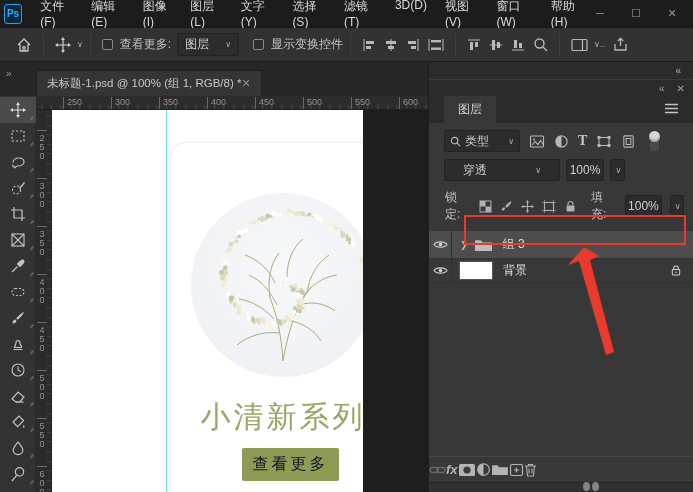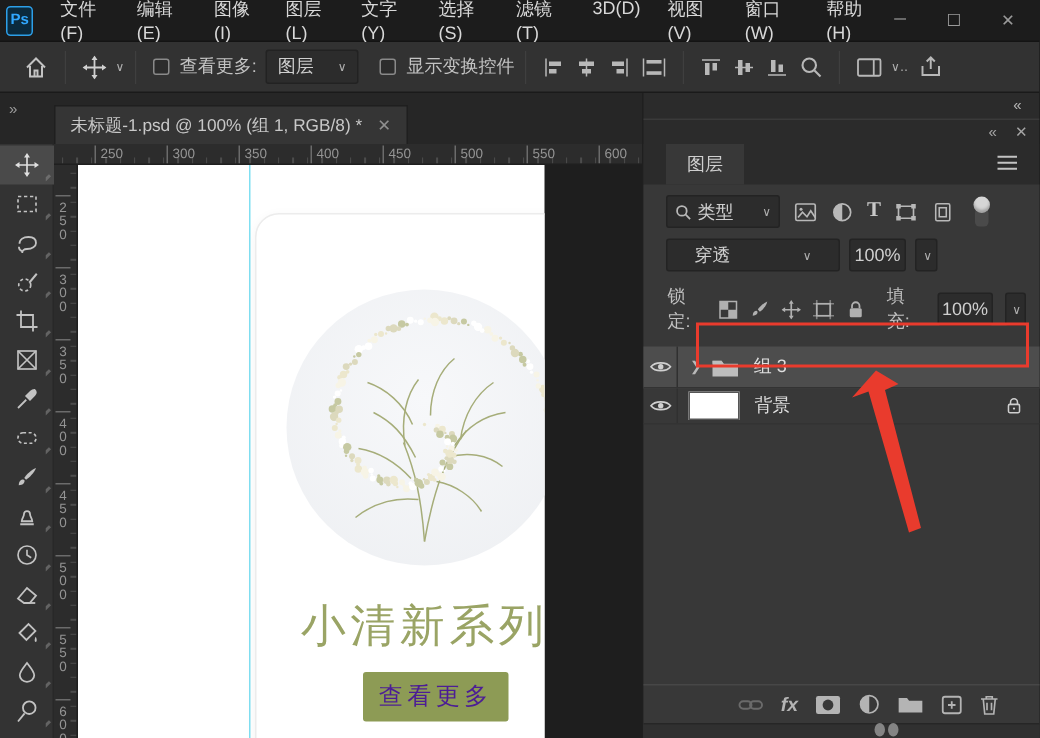--- a/index.html
+++ b/index.html
@@ -26,21 +26,21 @@
   .chev { font-size:8px; color:#b0b0b0; margin-left:2px; }
   .checkbox { width:11px; height:11px; border:1px solid #8a8a8a; border-radius:2px; margin:0 5px 0 4px; background:#2c2c2c; }
   .dropbox { display:flex; align-items:center; gap:14px; background:#2c2c2c; border:1px solid #222;
     border-radius:2px; padding:2px 7px; margin-left:6px; color:#cfcfcf; }
   .ob-label { margin-left:2px; }
 
   
   .tabbar { position:absolute; left:0; top:62px; width:428px; height:34px; background:#262626; }
   .tool-collapse { position:absolute; left:6px; top:6px; color:#9a9a9a; font-size:10px; letter-spacing:-1px; }
   .doc-tab { position:absolute; left:36px; top:8px; height:26px; background:#353535; border:1px solid #1f1f1f;
-    border-bottom:none; display:flex; align-items:center; padding:0 10px; gap:10px; }
+    border-bottom:none; display:flex; align-items:center; padding:0 10px; }
   .doc-tab .t { color:#c8c8c8; font-size:11.5px; white-space:nowrap; }
   .doc-tab .x { color:#8f8f8f; font-size:11px; }
 
   
   .toolbar { position:absolute; left:0; top:96px; width:36px; height:396px; background:#333;
     border-right:1px solid #282828; }
   .toolbar ul { list-style:none; padding-top:1px; }
   .toolbar li { width:36px; height:26px; display:flex; align-items:center; justify-content:center; position:relative; }
   .toolbar li.sel { background:#4a4a4a; }
   .toolbar li::after { content:""; position:absolute; right:3px; bottom:3px; width:3px; height:3px;
@@ -65,21 +65,21 @@
   
   .canvas { position:absolute; left:52px; top:110px; width:311px; height:382px; background:#fff; overflow:hidden; }
   .guide { position:absolute; left:114px; top:0; width:1px; height:382px; background:#7fdff2; }
   .card { position:absolute; left:118px; top:32px; width:224px; height:360px; background:#fff;
     border:1px solid #ececec; border-radius:16px 16px 0 0; box-shadow:0 2px 8px rgba(0,0,0,.05); }
   .photo-circle { position:absolute; left:20px; top:50px; width:184px; height:184px; border-radius:50%;
     background:radial-gradient(circle at 50% 40%, #f7f8fa, #edeff2); overflow:hidden; }
   .card-title { position:absolute; left:0; top:254px; width:224px; text-align:center; font-size:30px;
     letter-spacing:3px; color:#9aa465; }
   .card-btn { position:absolute; left:71px; top:305px; width:97px; height:33px; background:#8d9b55;
-    border:none; border-radius:2px; color:#4c1d95; font-size:16px; letter-spacing:3px;
+    border:none; border-radius:2px; color:#0f172a; font-size:16px; letter-spacing:3px;
     display:flex; align-items:center; justify-content:center; }
 
   
   .dock { position:absolute; left:428px; top:62px; width:265px; height:430px; background:#2b2b2b;
     border-left:1px solid #1f1f1f; }
   .dock-head { height:18px; display:flex; justify-content:flex-end; align-items:center; padding-right:12px;
     color:#b5b5b5; font-size:10px; border-bottom:1px solid #3a3a3a; }
   .group-head { height:16px; display:flex; justify-content:flex-end; align-items:center; gap:12px;
     padding-right:8px; color:#a5a5a5; font-size:10px; }
   .tabrow { height:27px; background:#2b2b2b; position:relative; }
@@ -111,21 +111,21 @@
   .layers { margin-top:8px; }
   .layer { display:flex; align-items:center; height:28px; border-bottom:1px solid #333; position:relative; }
   .layer.sel { background:#4d4d4d; }
   .eye-cell { width:23px; display:flex; justify-content:center; align-items:center; align-self:stretch;
     border-right:1px solid #303030; }
   .tri { color:#b9b9b9; font-size:9px; margin:0 6px 0 8px; }
   .lname { margin-left:10px; color:#dedede; }
   .thumb { width:34px; height:19px; background:#fff; border:1px solid #555; margin-left:7px; }
   .layer .lock-r { margin-left:auto; margin-right:12px; }
   .panel-foot { position:absolute; left:0; bottom:10px; width:265px; height:26px; border-top:1px solid #474747;
-    display:flex; align-items:center; justify-content:flex-end; gap:11px; padding-right:28px;margin-top:36px; }
+    display:flex; align-items:center; padding-right:28px;margin-top:36px; }
   .foot-strip { position:absolute; left:0; bottom:0; width:265px; height:10px; background:#303030;
     border-top:1px solid #262626; }
   .dots { position:absolute; left:154px; bottom:1px; display:flex; gap:2px; }
   .dots i { width:7px; height:9px; background:#9a9a9a; border-radius:50%; opacity:.8; }
 
   
   .anno-rect { position:absolute; left:464px; top:215px; width:222px; height:30px;
     border:2px solid #e93b2d; z-index:50; pointer-events:none; }
   .anno-arrow { position:absolute; left:0; top:0; z-index:50; pointer-events:none; }
 

